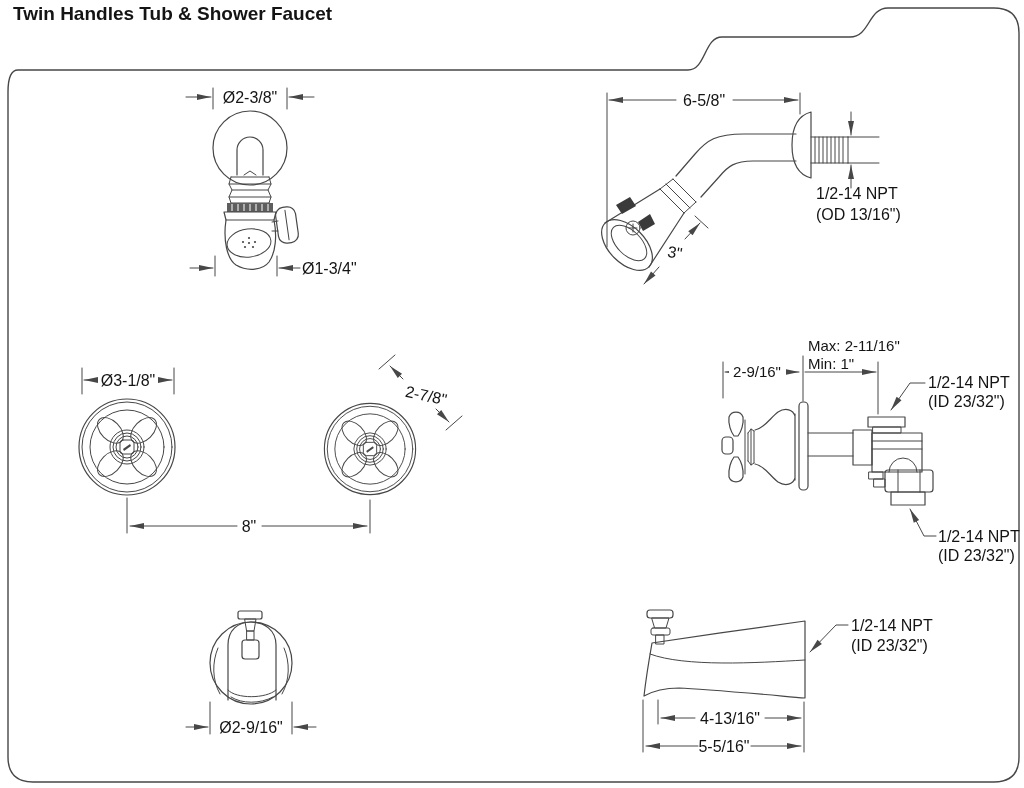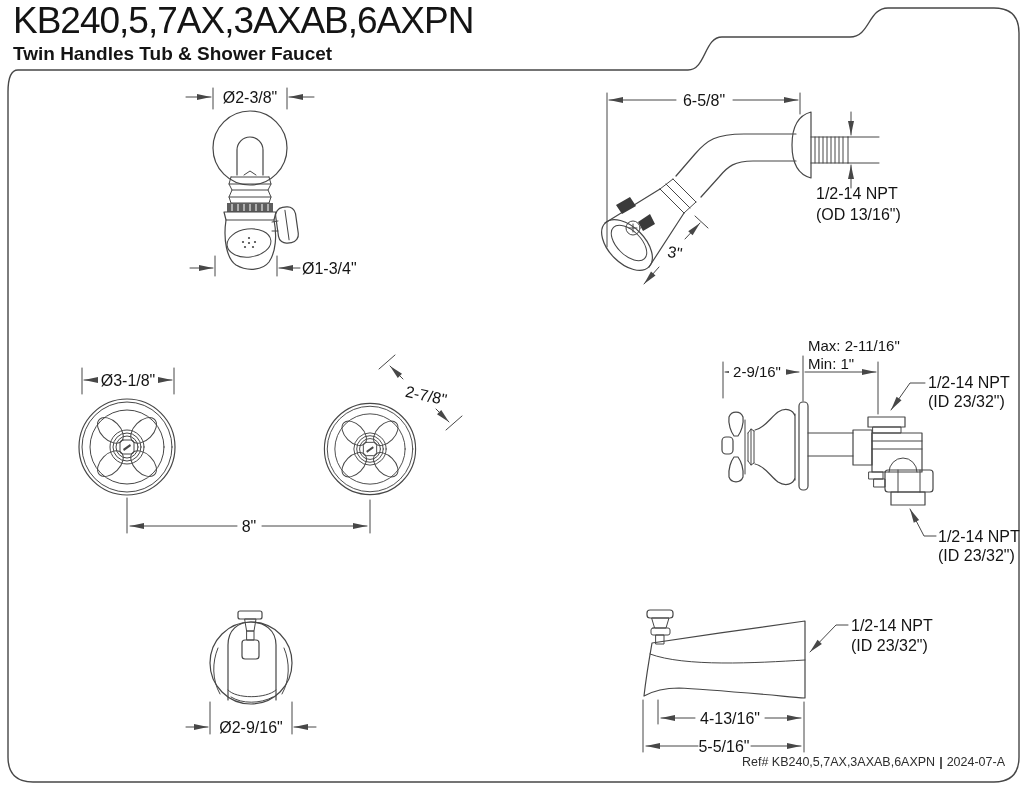--- a/index.html
+++ b/index.html
@@ -37,21 +37,20 @@
   .dimtext { font-size: 16px; }
   .dimtext-sm { font-size: 15px; }
   #arrow path { fill: var(--line); }
 </style>
 </head>
 <body>
 
 <div class="sheet">
 
   <div class="header">
-    <div class="title">KB240,5,7AX,3AXAB,6AXPN</div>
     <div class="subtitle">Twin Handles Tub &amp; Shower Faucet</div>
   </div>
 
   <svg class="draw" width="1024" height="788" viewBox="0 0 1024 788">
     <defs>
       <marker id="arrow" viewBox="0 0 16 8" refX="15" refY="4" markerWidth="16" markerHeight="8" orient="auto" markerUnits="userSpaceOnUse">
         <path d="M1,1 L15,4 L1,7 Z"></path>
       </marker>
       <g id="crosshandle">
         <circle cx="0" cy="0" r="48" class="ln"></circle>
@@ -265,17 +264,14 @@
       </g>
       <g>
         <line x1="643" y1="700" x2="643" y2="752" class="ln thin"></line>
         <line x1="698" y1="746" x2="646" y2="746" class="ln thin" marker-end="url(#arrow)"></line>
         <line x1="751" y1="746" x2="801" y2="746" class="ln thin" marker-end="url(#arrow)"></line>
         <text x="724" y="752" text-anchor="middle" class="dimtext">5-5/16"</text>
       </g>
     </g>
   </svg>
 
-  <div class="footer">
-    <span>Ref# KB240,5,7AX,3AXAB,6AXPN</span><span class="sep">|</span><span>2024-07-A</span>
-  </div>
 
 </div>
 
 </body></html>

